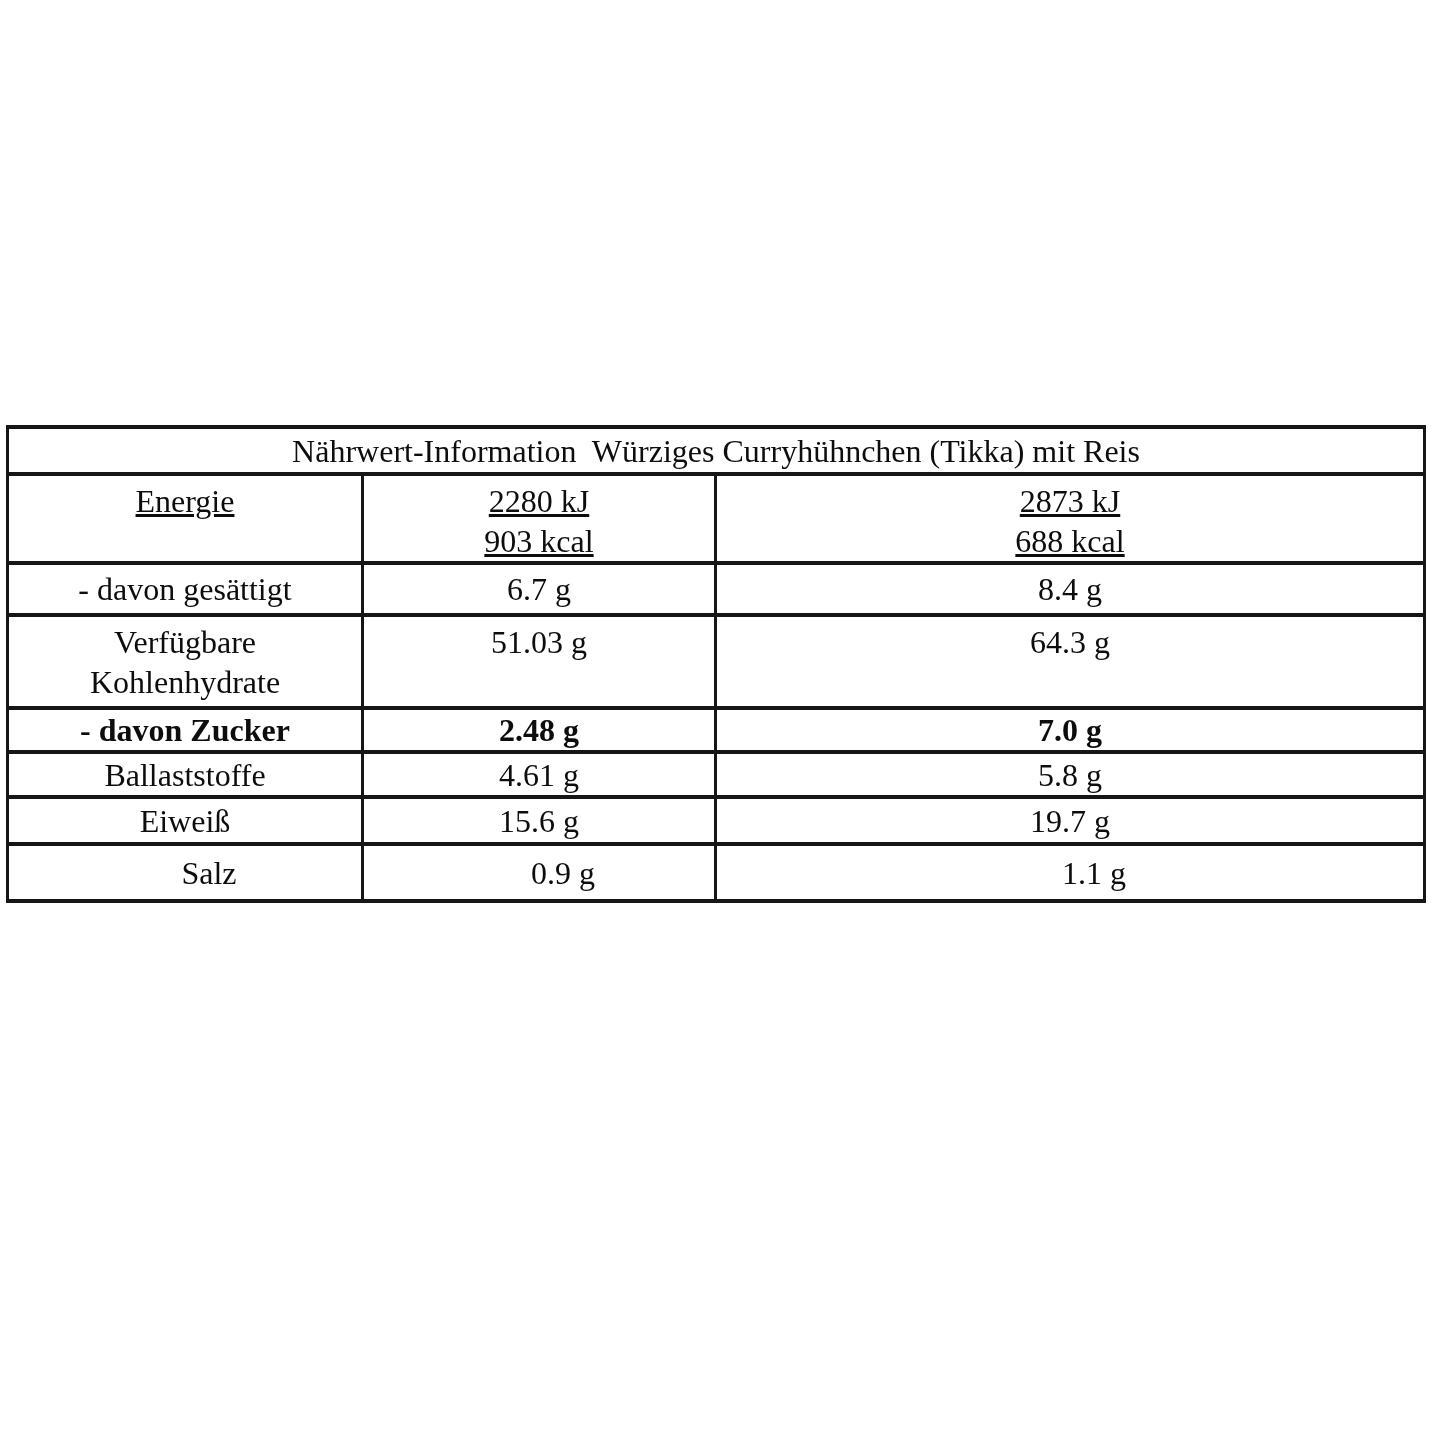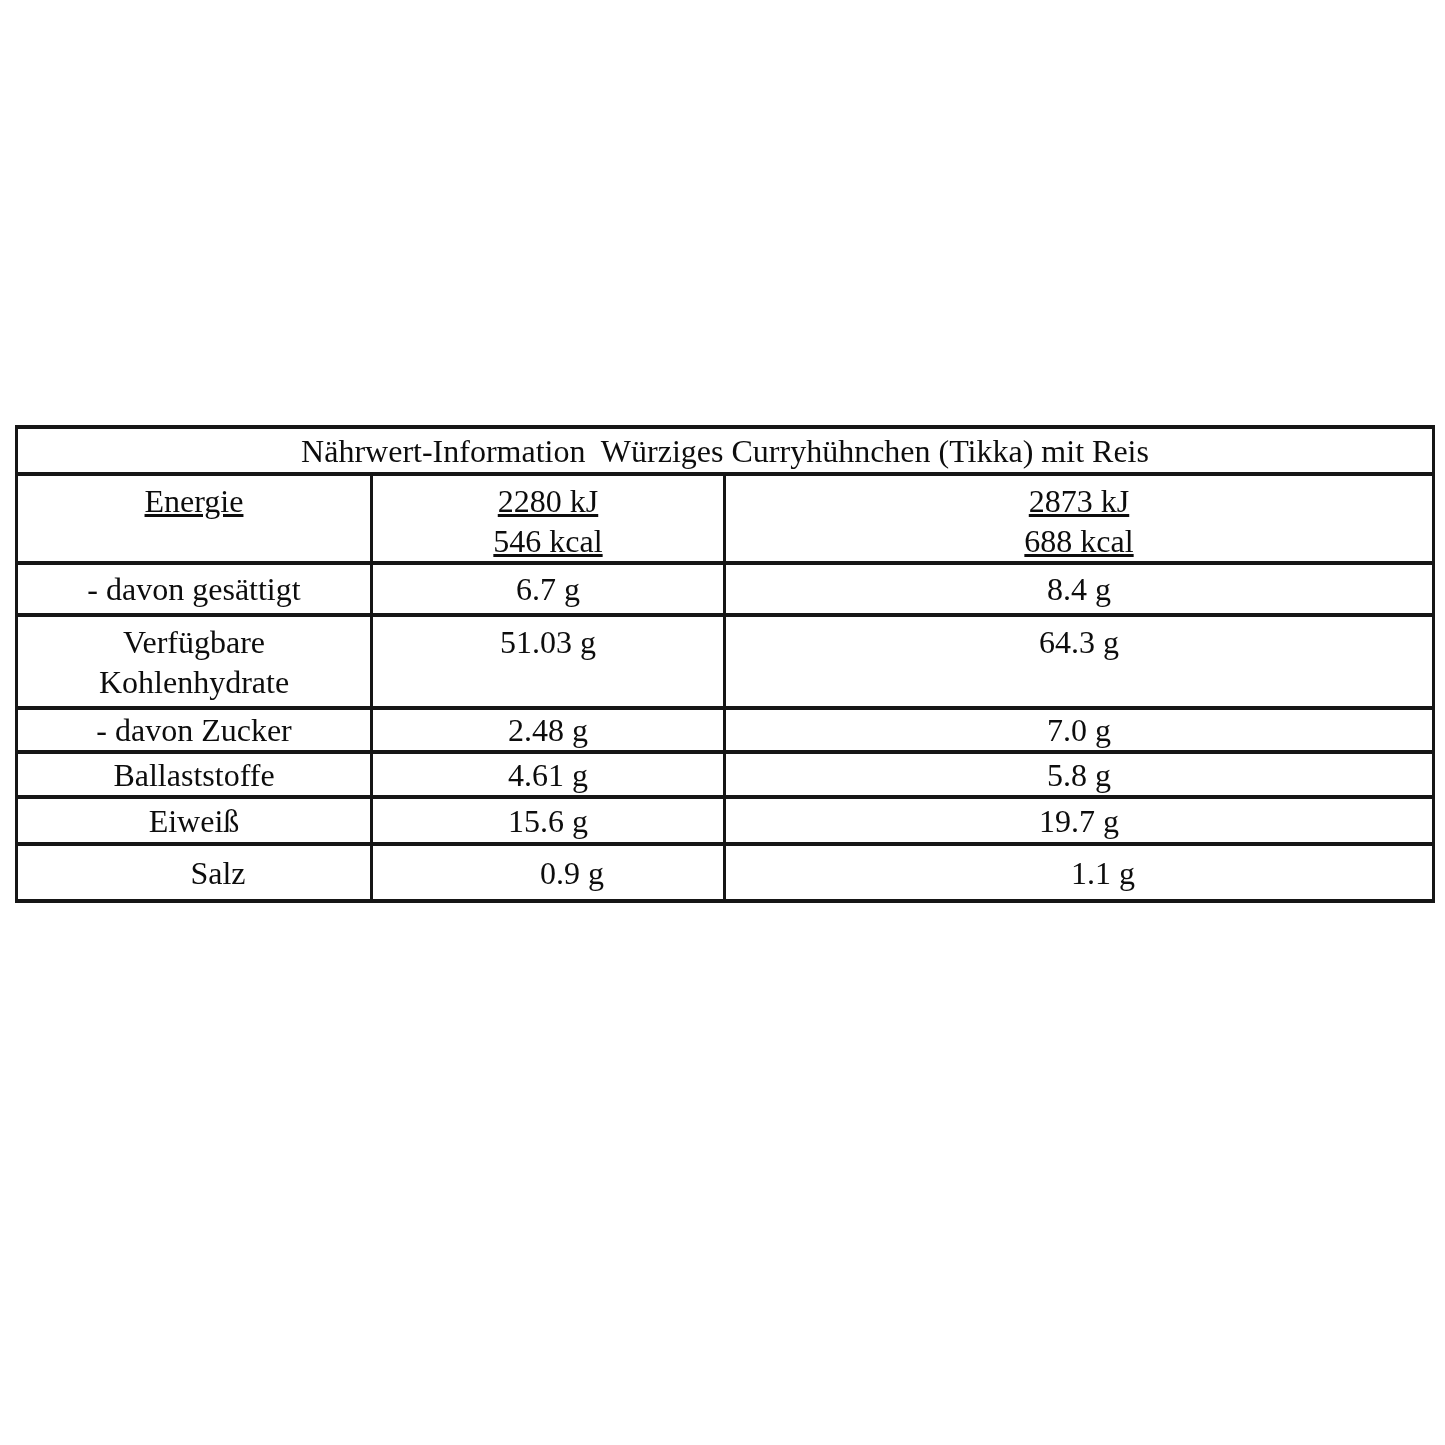--- a/index.html
+++ b/index.html
@@ -10,21 +10,21 @@
   .page {
     position: relative;
     width: 1445px;
     height: 1445px;
     background: #ffffff;
     font-family: "Liberation Serif", serif;
     color: #0d0d0d;
   }
   table.nutrition {
     position: absolute;
-    left: 15px;
+    left: 6px;
     top: 425px;
     width: 1417px;
     border-collapse: collapse;
     table-layout: fixed;
   }
   table.nutrition td {
     border: 3px solid #161616;
     border-top-width: 4px;
     border-bottom-width: 4px;
     text-align: center;
@@ -42,21 +42,21 @@
   tr.top-align td {
     vertical-align: top;
     padding-top: 5px;
   }
   tr.r-title  td { height: 43px; }
   tr.r-header td { height: 45px; }
   tr.r-0 td { height: 79px; text-decoration: underline; }  
   tr.r-1 td { height: 42px; }  
   tr.r-2 td { height: 48px; margin-top: 28px; }  
   tr.r-3 td { height: 84px; }  
-  tr.r-4 td { height: 40px; }  
+  tr.r-4 td { height: 40px; font-weight: bold; }  
   tr.r-5 td { height: 41px; }  
   tr.r-6 td { height: 43px; }  
   tr.r-7 td { height: 53px; padding-left: 48px; }  
 </style>
 </head>
 <body>
 
 <div class="page">
   <table class="nutrition">
     <colgroup>
@@ -65,21 +65,21 @@
       <col style="width: 709px">
     </colgroup>
     <tbody>
       <tr class="r-title">
         <td colspan="3" class="title-cell">Nährwert-Information  Würziges Curryhühnchen (Tikka) mit Reis</td>
       </tr>
 
       <tr class="r-0 top-align">
         <td>Energie</td>
         <td class="pre">2280 kJ
-546 kcal</td>
+903 kcal</td>
         <td class="pre">2873 kJ
 688 kcal</td>
       </tr>
 
 
       <tr class="r-2">
         <td>- davon gesättigt</td>
         <td>6.7 g</td>
         <td>8.4 g</td>
       </tr>

